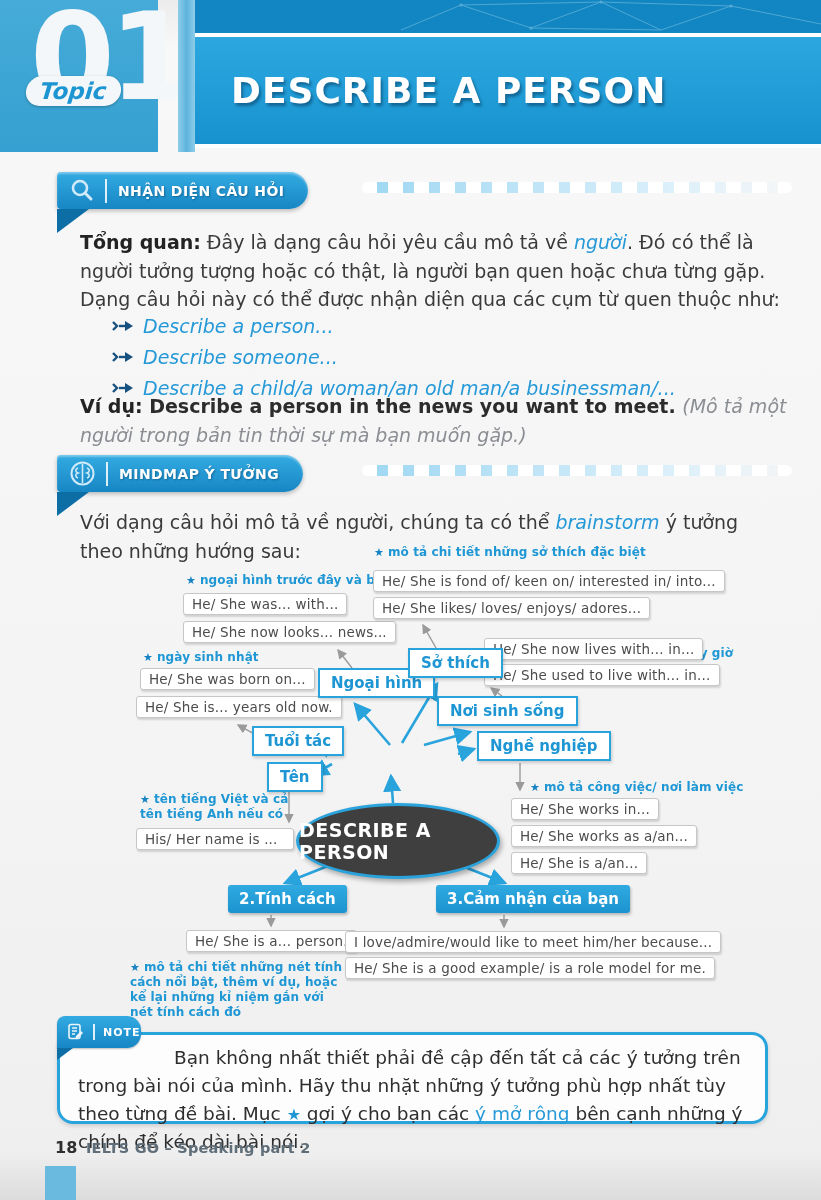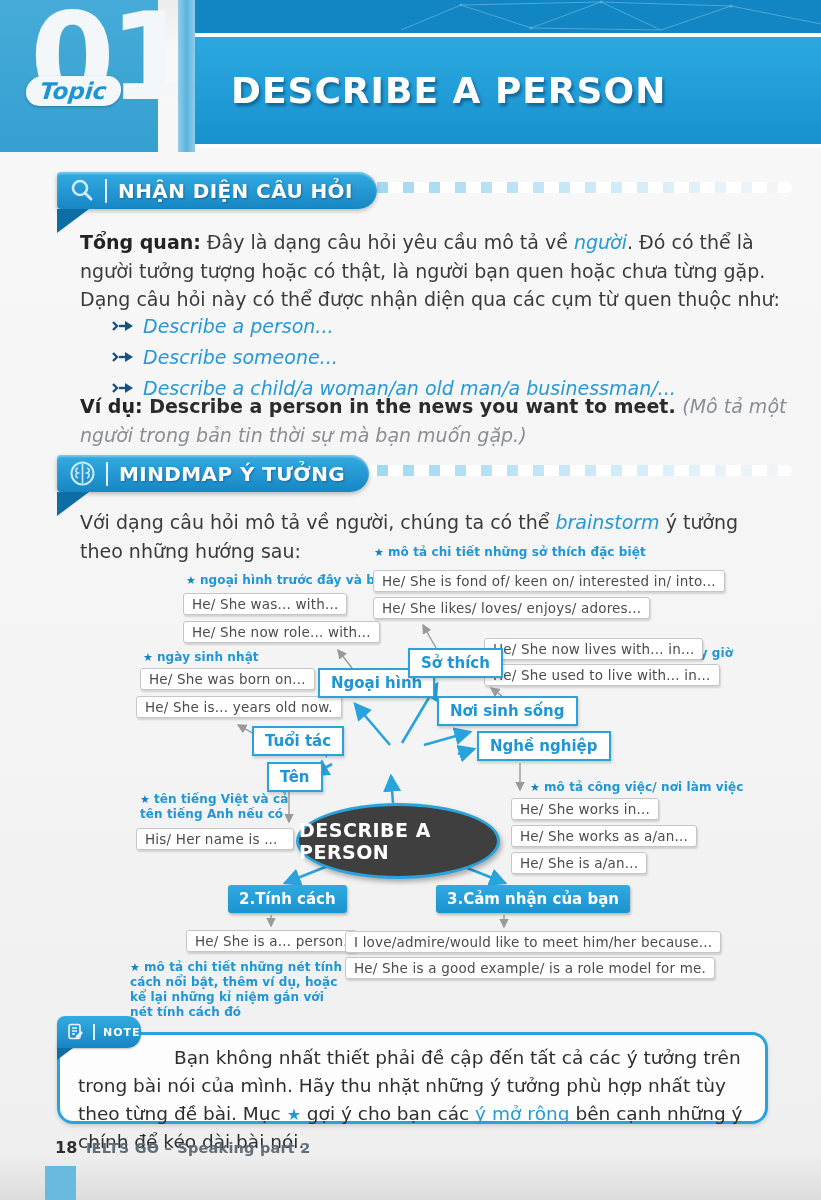--- a/index.html
+++ b/index.html
@@ -21,21 +21,21 @@
     text-shadow:2px 3px 3px rgba(0,40,70,.45);}
   .hdr-line-b{position:absolute;left:0;top:144px;width:100%;height:4px;background:#fdfefe;}
   .net{position:absolute;right:0;top:0;opacity:.35;}
   
   .section-banner{position:absolute;left:57px;height:37px;display:flex;align-items:center;
     background:linear-gradient(180deg,#33abe2,#1786c4);border-radius:4px 19px 19px 4px;
     box-shadow:0 2px 4px rgba(0,0,0,.25), inset 0 2px 2px rgba(255,255,255,.35);padding:0 24px 0 12px;z-index:3;}
   .section-banner::after{content:"";position:absolute;left:0;top:100%;width:0;height:0;
     border-top:24px solid #0d6ea6;border-right:32px solid transparent;}
   .sb-divider{width:2px;height:24px;background:rgba(255,255,255,.85);margin:0 11px 0 10px;}
-  .sb-label{color:#fff;font-weight:bold;font-size:20px;letter-spacing:.4px;text-shadow:1px 1px 2px rgba(0,40,70,.4);white-space:nowrap;}
+  .sb-label{color:#fff;font-weight:bold;font-size:14px;letter-spacing:.4px;text-shadow:1px 1px 2px rgba(0,40,70,.4);white-space:nowrap;}
   .dash-strip{position:absolute;height:11px;border-radius:6px;z-index:2;
     background-image:repeating-linear-gradient(90deg,#ffffff 0 15px,rgba(255,255,255,0) 15px 26px),
       linear-gradient(90deg,#9ed7f2,#d9effa 70%,rgba(233,246,252,0));}
   
   .para{position:absolute;font-size:19px;line-height:1.5;color:#3a3a3a;}
   .b{font-weight:bold;color:#232323;}
   .kw{color:#2599d8;font-style:italic;}
   .bullets{position:absolute;left:112px;top:310px;}
   .bullet{display:flex;align-items:center;height:31px;}
   .bullet svg{margin-right:9px;flex:0 0 auto;}
@@ -197,21 +197,21 @@
 
     <div class="hint" style="left:186px;top:33px;"><span class="star">★</span><span>ngoại hình trước đây và bây giờ</span></div>
     <div class="hint" style="left:374px;top:5px;"><span class="star">★</span><span>mô tả chi tiết những sở thích đặc biệt</span></div>
     <div class="hint" style="left:484px;top:78px;margin-top:28px;"><span class="star">★</span><span>nơi sinh sống trước đây và bây giờ</span></div>
     <div class="hint" style="left:143px;top:110px;"><span class="star">★</span><span>ngày sinh nhật</span></div>
     <div class="hint" style="left:140px;top:252px;width:160px;"><span class="star">★</span><span>tên tiếng Việt và cả tên tiếng Anh nếu có</span></div>
     <div class="hint" style="left:530px;top:240px;"><span class="star">★</span><span>mô tả công việc/ nơi làm việc</span></div>
     <div class="hint" style="left:130px;top:420px;width:220px;"><span class="star">★</span><span>mô tả chi tiết những nét tính cách nổi bật, thêm ví dụ, hoặc kể lại những kỉ niệm gắn với nét tính cách đó</span></div>
 
     <div class="mm-box" style="left:183px;top:53px;">He/ She was... with...</div>
-    <div class="mm-box" style="left:183px;top:81px;">He/ She now role... with...</div>
+    <div class="mm-box" style="left:183px;top:81px;">He/ She now looks... news...</div>
     <div class="mm-box" style="left:140px;top:128px;">He/ She was born on...</div>
     <div class="mm-box" style="left:136px;top:156px;">He/ She is... years old now.</div>
     <div class="mm-box" style="left:136px;top:288px;width:140px;">His/ Her name is ...</div>
     <div class="mm-box" style="left:373px;top:30px;">He/ She is fond of/ keen on/ interested in/ into...</div>
     <div class="mm-box" style="left:373px;top:57px;">He/ She likes/ loves/ enjoys/ adores...</div>
     <div class="mm-box" style="left:484px;top:98px;">He/ She now lives with... in...</div>
     <div class="mm-box" style="left:484px;top:124px;">He/ She used to live with... in...</div>
     <div class="mm-box" style="left:511px;top:258px;">He/ She works in...</div>
     <div class="mm-box" style="left:511px;top:285px;">He/ She works as a/an...</div>
     <div class="mm-box" style="left:511px;top:312px;">He/ She is a/an...</div>

